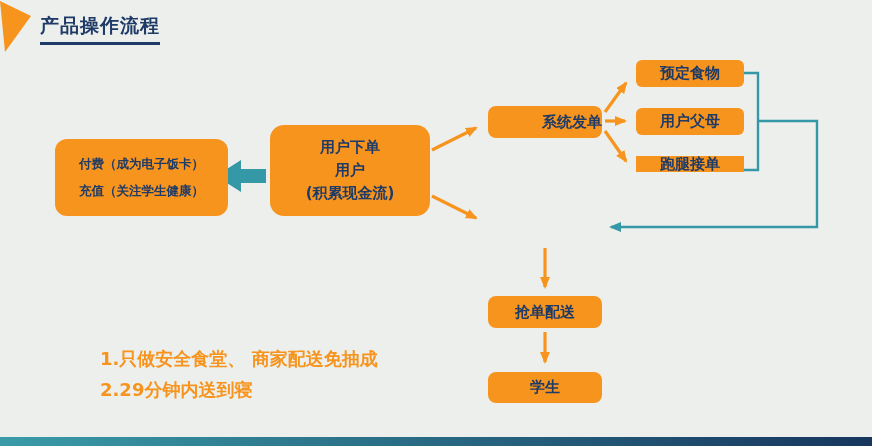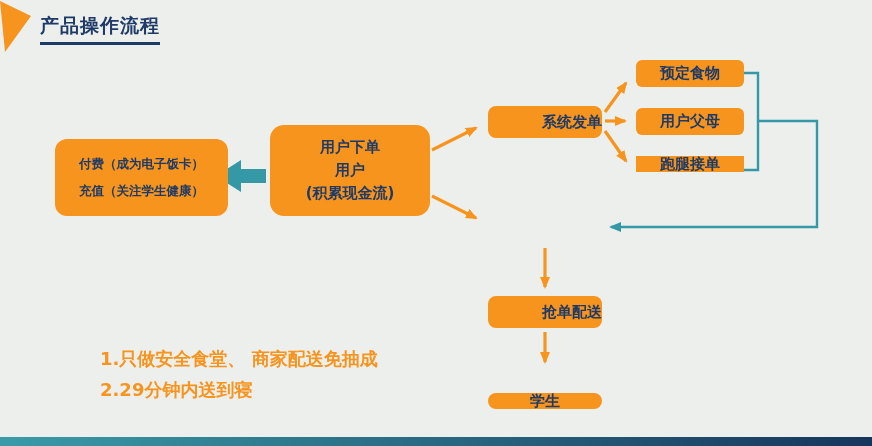--- a/index.html
+++ b/index.html
@@ -28,22 +28,22 @@
     align-items:center;justify-content:center;text-align:center;
     font-size:15px;border-radius:8px;line-height:1.25;
   }
   .box-pay{left:55px;top:139px;width:173px;height:77px;border-radius:12px;gap:11px;font-size:12.5px;}
   .box-user{left:270px;top:125px;width:160px;height:91px;border-radius:14px;gap:4px;}
   .box-dispatch{left:488px;top:106px;width:114px;height:32px;align-items:flex-end;}
   .box-reserve{left:636px;top:60px;width:108px;height:27px;border-radius:6px;}
   .box-takeout{left:636px;top:108px;width:108px;height:27px;border-radius:6px;}
   .box-errand{left:636px;top:156px;width:108px;height:16px;border-radius:0;}
   .box-prepare{left:488px;top:212px;width:114px;height:32px;}
-  .box-deliver{left:488px;top:296px;width:114px;height:32px;align-items:flex-end;}
-  .box-student{left:488px;top:372px;width:114px;height:16px;margin-top:21px;}
+  .box-deliver{left:488px;top:296px;width:114px;height:32px;}
+  .box-student{left:488px;top:372px;width:114px;height:31px;}
   .notes{position:absolute;left:100px;top:343px;color:var(--orange);font-size:18px;font-weight:600;line-height:31px;}
   .bottom-bar{position:absolute;left:0;bottom:0;width:100%;height:9px;background:linear-gradient(90deg,var(--bar_left) 0%,var(--bar_right) 100%);}
 </style>
 </head>
 <body>
 
 <div class="canvas">
 
   <svg class="flag" width="40" height="56" viewBox="0 0 40 56">
     <polygon points="0,1 31,16 5,52" style="fill:var(--orange)"></polygon>

